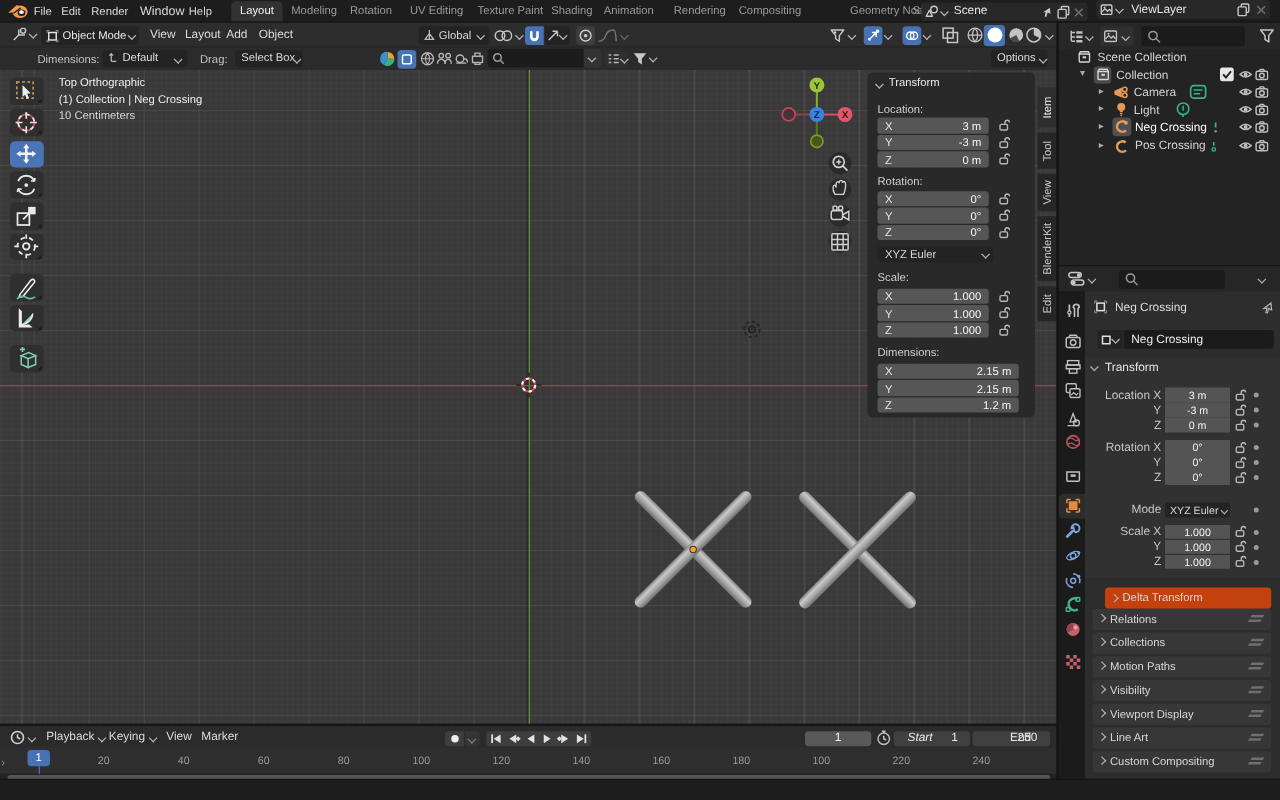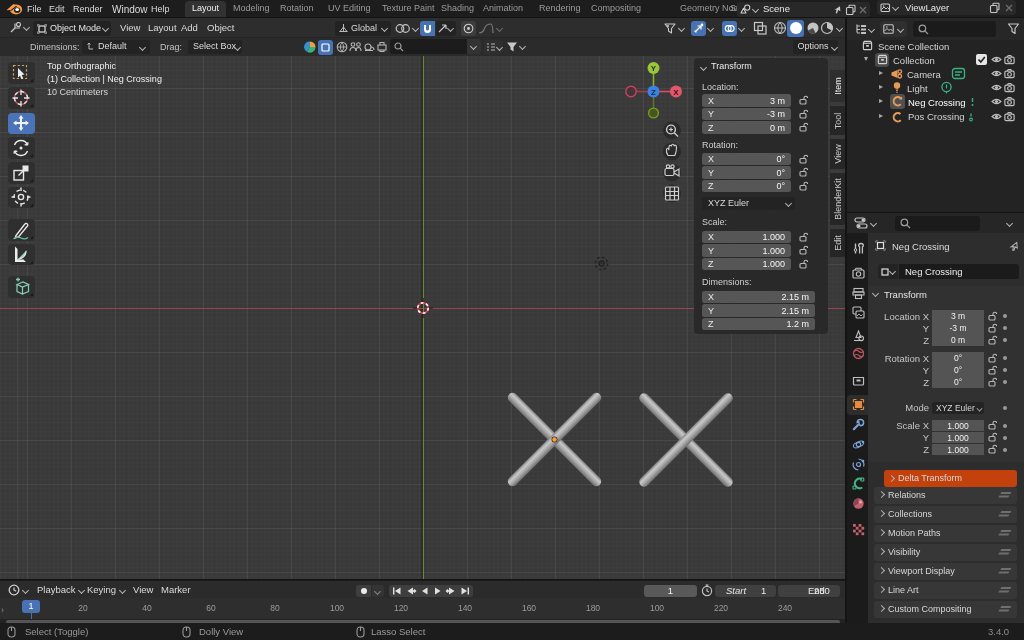--- a/index.html
+++ b/index.html
@@ -1015,29 +1015,14 @@
         <span class="grip"></span>
       </div>
 </div>
 
 <div class="abs" style="left:0;top:17px;width:1024px;height:1px;background:#141414;"></div>
 <div class="abs" style="left:845px;top:17px;width:2px;height:606px;background:#141414;"></div>
 <div class="abs" style="left:846px;top:211.5px;width:178px;height:1.5px;background:#141414;"></div>
 <div class="abs" style="left:0;top:579px;width:846px;height:1px;background:#141414;"></div>
 <div class="abs" style="left:0;top:622.5px;width:1024px;height:1px;background:#141414;"></div>
 
-<div class="abs" id="status" style="left:0;top:623px;width:1024px;height:17px;background:#1c1c1c;color:#9a9a9a;font-size:9.5px;">
-  <svg class="abs" style="left:7px;top:3px;width:9px;height:12px;">
-        <use href="#mouse"></use>
-      </svg>
-  <span class="abs" style="left:25px;top:3px;">Select (Toggle)</span>
-  <svg class="abs" style="left:182px;top:3px;width:9px;height:12px;">
-        <use href="#mouse"></use>
-      </svg>
-  <span class="abs" style="left:199px;top:3px;">Dolly View</span>
-  <svg class="abs" style="left:356px;top:3px;width:9px;height:12px;">
-        <use href="#mouse"></use>
-      </svg>
-  <span class="abs" style="left:371px;top:3px;">Lasso Select</span>
-  <span class="abs" style="left:988px;top:3px;color:#8d8d8d;">3.4.0</span>
+
 </div>
 
-</div>
-
 </body></html>

